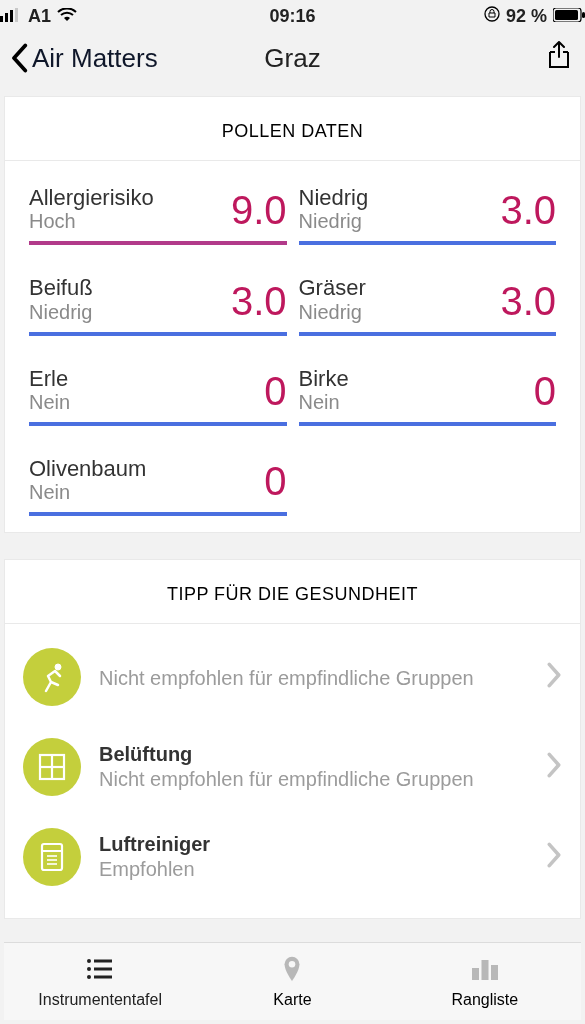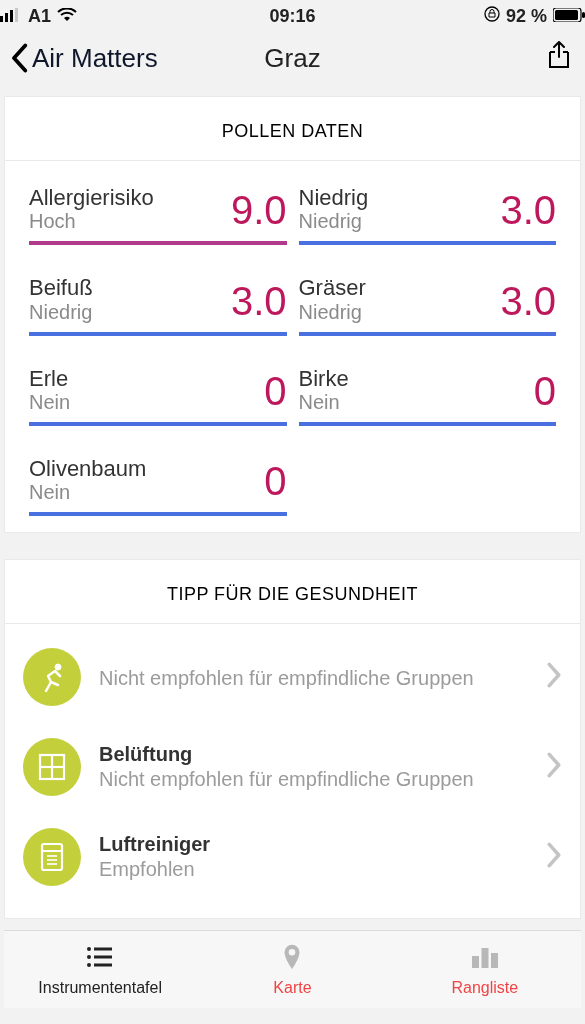--- a/index.html
+++ b/index.html
@@ -29,22 +29,22 @@
   .tips { background:#fff; margin:0 4px; border:1px solid #e9e9e9; }
   .tip-list { padding:8px 14px 16px 14px; }
   .tip-item { display:flex; align-items:center; gap:18px; padding:16px 4px; }
   .tip-icon { width:58px; height:58px; border-radius:50%; background:#c4cf3c; display:flex; align-items:center; justify-content:center; flex-shrink:0; }
   .tip-icon svg { width:32px; height:32px; fill:#fff; stroke:#fff; }
   .tip-text { flex:1; }
   .tip-title { font-size:20px; font-weight:700; color:#333; }
   .tip-sub { font-size:20px; color:#9b9b9b; margin-top:2px; }
   .chev svg { width:16px; height:26px; }
 
-  .tabbar { position:absolute; bottom:0; left:0; right:0; height:78px; display:flex; background:#f7f7f7; border-top:1px solid #dcdcdc; margin:16px 4px; }
-  .tab { flex:1; display:flex; flex-direction:column; align-items:center; justify-content:center; gap:4px; color:#ef4444; font-size:16px; }
+  .tabbar { position:absolute; bottom:0; left:0; right:0; height:78px; display:flex; background:#f7f7f7; border-top:1px solid #dcdcdc; margin:4px 4px; }
+  .tab { flex:1; display:flex; flex-direction:column; align-items:center; justify-content:center; gap:4px; color:#000000; font-size:16px; }
   .tab.active { color:#222; }
   .tab svg { width:30px; height:28px; }
 </style>
 </head>
 <body>
 
 <div class="statusbar">
   <div class="sb-left">
     <span>
       <svg width="22" height="14" viewBox="0 0 22 14">

